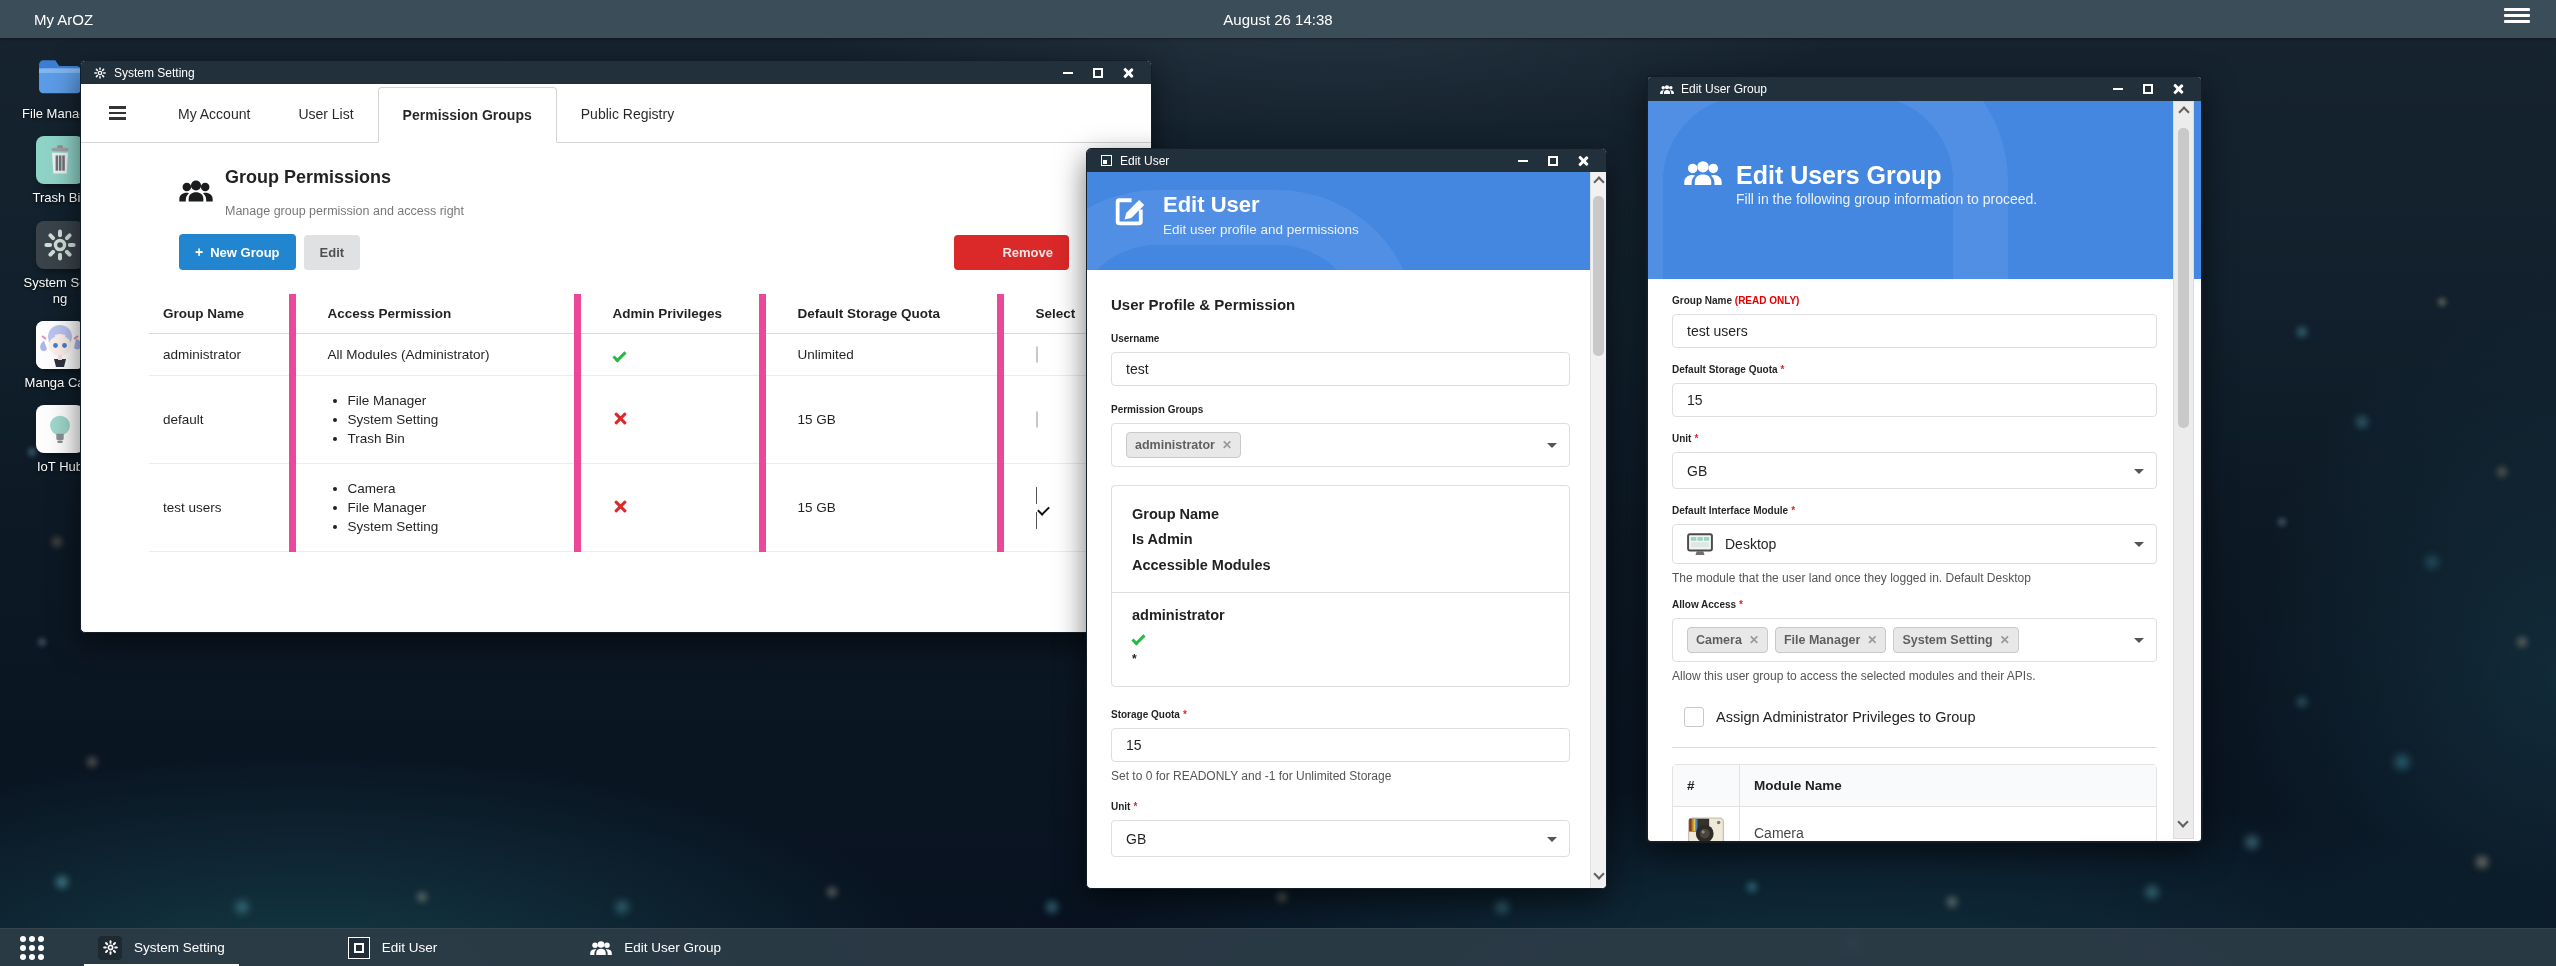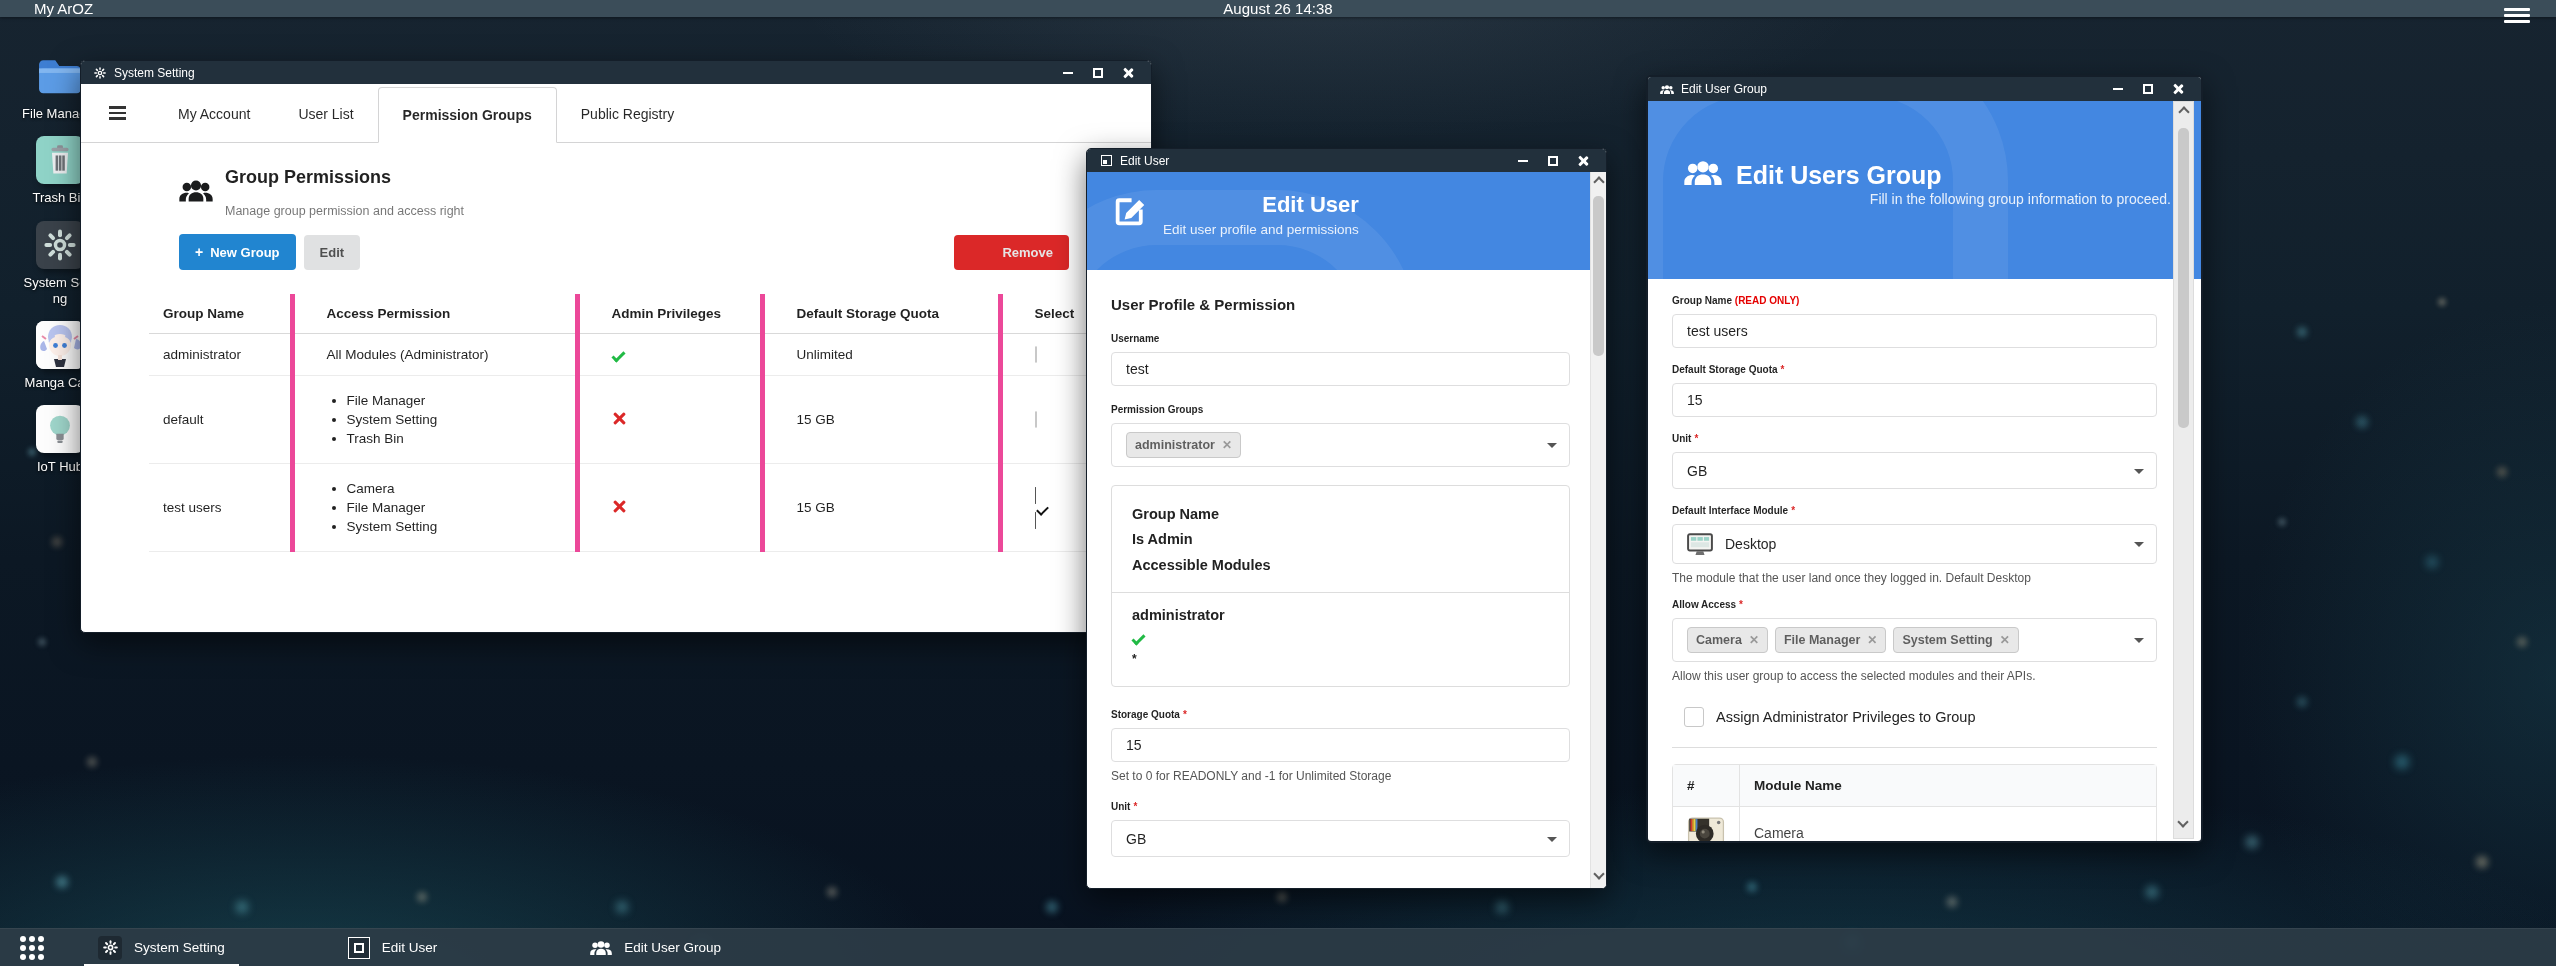--- a/index.html
+++ b/index.html
@@ -27,21 +27,21 @@
       1500px 905px 8px 4px rgba(130,225,240,.35), 1280px 895px 6px 3px rgba(255,235,195,.30),
       1050px 905px 7px 4px rgba(110,215,235,.35), 830px 890px 6px 3px rgba(255,240,205,.30),
       620px 905px 8px 4px rgba(120,220,235,.35), 420px 895px 6px 3px rgba(255,235,195,.30),
       240px 905px 8px 4px rgba(120,220,235,.38), 60px 880px 7px 4px rgba(130,225,240,.40),
       40px 640px 5px 2px rgba(200,240,250,.25), 55px 540px 6px 3px rgba(255,220,170,.25),
       30px 450px 5px 2px rgba(150,230,245,.30), 90px 760px 6px 3px rgba(255,240,205,.28),
       1850px 940px 10px 6px rgba(80,190,215,.30), 700px 945px 10px 6px rgba(80,190,215,.28);
   }
 
   
-  .topbar { position:absolute; left:0; top:0; width:100%; height:17px; background:#3b4d59;
+  .topbar { position:absolute; left:0; top:0; width:100%; height:38px; background:#3b4d59;
     display:flex; align-items:center; color:#fff; z-index:40; box-shadow:0 1px 3px rgba(0,0,0,.4); }
   .topbar .tb-title { margin-left:34px; font-size:15px; }
   .topbar .tb-clock { position:absolute; left:50%; transform:translateX(-50%); font-size:15px; }
   .tb-menu { position:absolute; right:26px; top:8px; width:26px; height:18px; cursor:pointer; }
   .tb-menu i { display:block; height:3px; background:#fff; margin-bottom:3px; border-radius:1px; }
 
   
   .dicons { position:absolute; left:14px; top:52px; width:92px; z-index:5; }
   .dicon { width:92px; margin-bottom:14px; text-align:center; cursor:pointer; }
   .dicon .tile { width:48px; height:48px; margin:0 auto 6px; border-radius:8px;
@@ -88,21 +88,21 @@
     display:inline-flex; align-items:center; border:none; }
   .btn-blue { background:#2185d0; color:#fff; }
   .btn-gray { background:#e0e1e2; color:rgba(0,0,0,.65); margin-left:8px; }
   .btn-red  { background:#db2828; color:#e5e5e5; margin-left:auto;padding-left:48px; }
   .plus { font-weight:bold; margin-right:7px; font-size:14px; }
   .ptable { width:100%; border-collapse:collapse; margin-top:24px; table-layout:fixed; }
   .ptable th { text-align:left; font-size:13.5px; color:rgba(0,0,0,.87); padding:12px 14px;
     border-bottom:1px solid #d9d9d9; }
   .ptable td { font-size:13.5px; color:rgba(0,0,0,.87); padding:13px 14px; vertical-align:middle;
     border-bottom:1px solid #ececec; }
-  .ptable th + th, .ptable td + td { border-left:5px solid #ec4899;padding-left:32px; }
+  .ptable th + th, .ptable td + td { border-left:7px solid #ec4899;padding-left:32px; }
   .ptable ul { margin:2px 0 2px 20px; }
   .ptable li { margin:4px 0; }
   .vmark { display:inline-block; width:13px; height:7px; border-left:3px solid #21ba45;
     border-bottom:3px solid #21ba45; transform:rotate(-45deg); }
   .xmark { display:inline-block; position:relative; width:14px; height:14px; }
   .xmark::before,.xmark::after { content:""; position:absolute; left:6px; top:0; width:3px; height:15px;
     background:#db2828; border-radius:1px; }
   .xmark::before { transform:rotate(45deg); } .xmark::after { transform:rotate(-45deg); }
   .cb { width:17px; height:17px; border:1px solid #c8c8c8; border-radius:3px; background:#fff; cursor:pointer; }
   .cb.checked { border-color:#555; }
@@ -122,21 +122,21 @@
     border:5px solid transparent; border-top-color:#555; }
   .tag { background:#e8e8e8; border:1px solid #c9c9c9; border-radius:4px; font-size:12.5px;
     font-weight:bold; color:rgba(0,0,0,.6); padding:5px 8px; margin-right:7px;
     display:inline-flex; align-items:center; cursor:pointer; }
   .tag .tx { margin-left:7px; color:#999; font-style:normal; font-size:12px; cursor:pointer; }
   .fhelp { font-size:12px; color:#555; margin-top:7px; }
   .scroll { position:absolute; width:16px; background:#f1f1f1; border-left:1px solid #e2e2e2; z-index:5; }
   .chev { display:block; width:8px; height:8px; border-left:2px solid #606060; border-top:2px solid #606060; margin:6px auto; cursor:pointer; }
   .chev.up { transform:rotate(45deg); } .chev.down { transform:rotate(225deg); }
   .thumb { position:absolute; left:2px; width:11px; background:#c9c9c9; border-radius:5px; }
-  .banner { position:relative; background:#4387e1; color:#fff; overflow:hidden;text-align:right; }
+  .banner { position:relative; background:#4387e1; color:#fff; overflow:hidden; }
   .banner::before { content:""; position:absolute; left:-70px; top:18px; width:290px; height:420px;
     border:55px solid rgba(255,255,255,.07); border-radius:140px; }
   .banner .b-ico { color:#fff; margin-right:14px; }
   .banner h1 { font-size:22px; font-weight:bold; }
   .banner .b-sub { font-size:13.5px; color:rgba(255,255,255,.88); margin-top:4px; }
 
   
   .win-eu { left:1086px; top:148px; width:521px; height:741px; z-index:20; }
   .eu-banner { height:98px; padding:20px 24px 0; }
   .eu-banner .brow { display:flex; align-items:flex-start; position:relative; z-index:1; }

